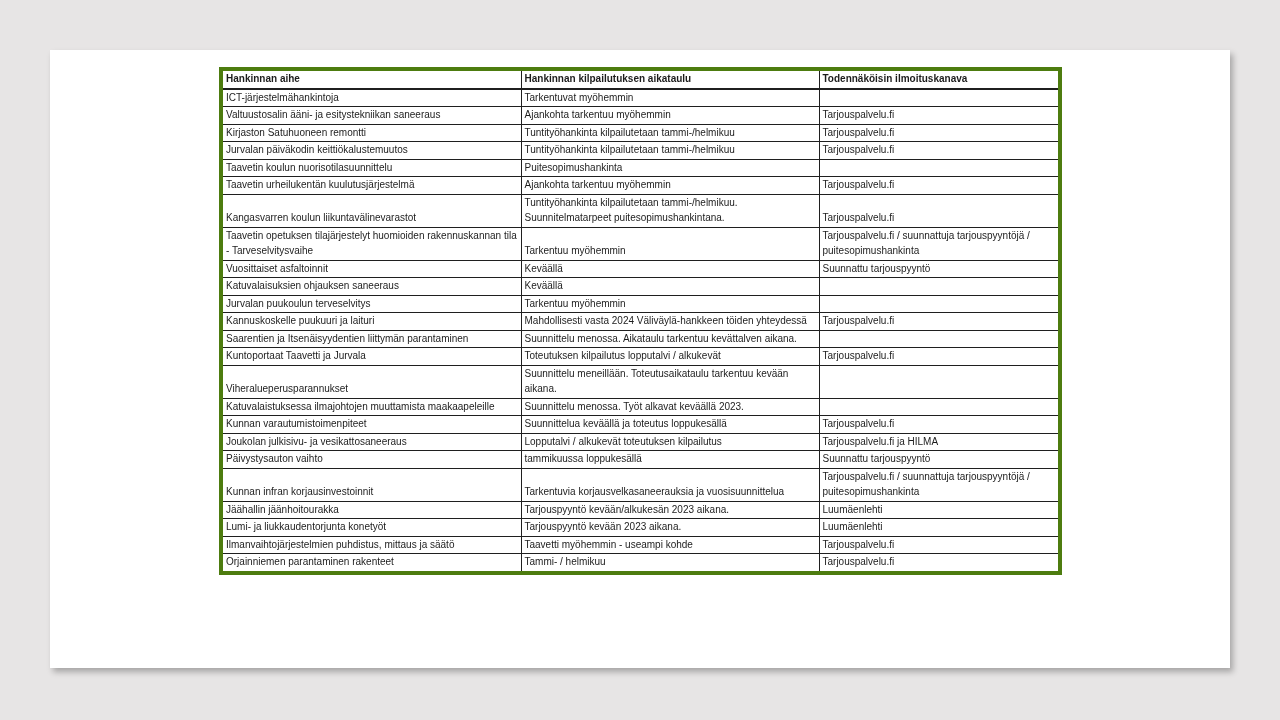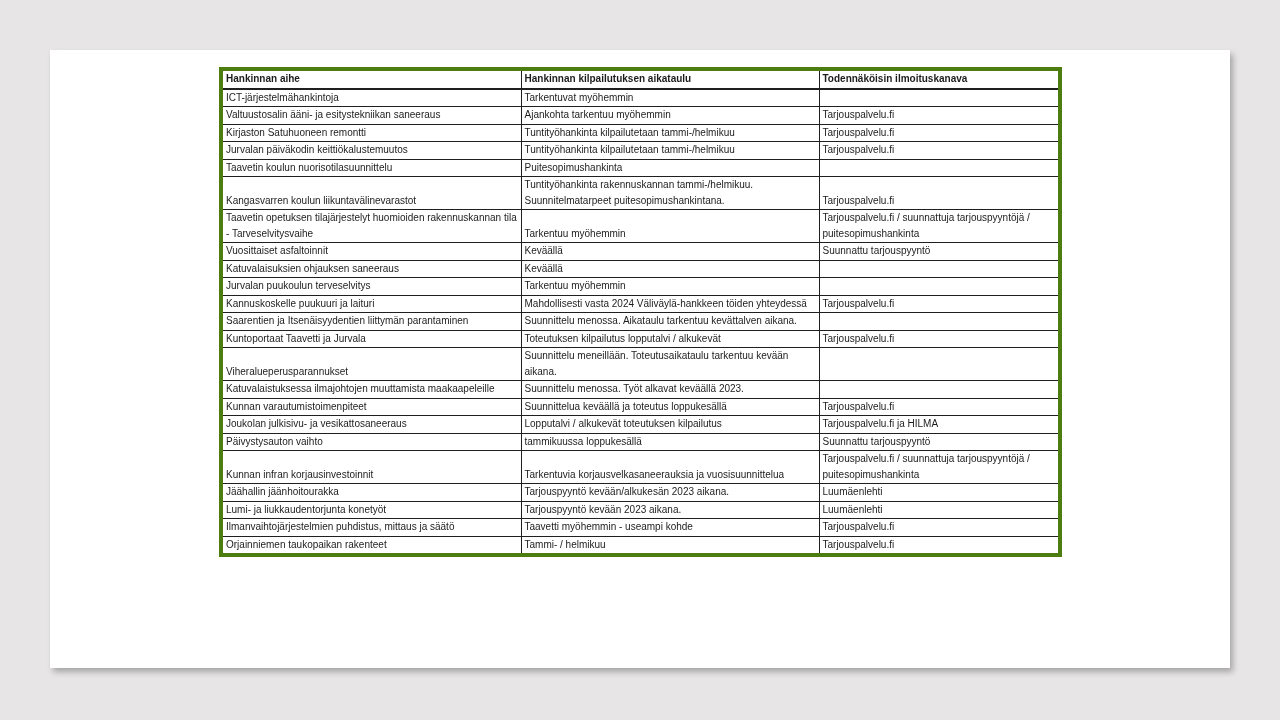--- a/index.html
+++ b/index.html
@@ -90,22 +90,27 @@
               <td>Jurvalan päiväkodin keittiökalustemuutos</td>
               <td>Tuntityöhankinta kilpailutetaan tammi-/helmikuu</td>
               <td>Tarjouspalvelu.fi</td>
             </tr>
             <tr>
               <td>Taavetin koulun nuorisotilasuunnittelu</td>
               <td>Puitesopimushankinta</td>
               <td></td>
             </tr>
             <tr>
+              <td>Taavetin urheilukentän kuulutusjärjestelmä</td>
+              <td>Ajankohta tarkentuu myöhemmin</td>
+              <td>Tarjouspalvelu.fi</td>
+            </tr>
+            <tr>
               <td>Kangasvarren koulun liikuntavälinevarastot</td>
-              <td>Tuntityöhankinta rakennuskannan tammi-/helmikuu. Suunnitelmatarpeet puitesopimushankintana.</td>
+              <td>Tuntityöhankinta kilpailutetaan tammi-/helmikuu. Suunnitelmatarpeet puitesopimushankintana.</td>
               <td>Tarjouspalvelu.fi</td>
             </tr>
             <tr>
               <td>Taavetin opetuksen tilajärjestelyt huomioiden rakennuskannan tila - Tarveselvitysvaihe</td>
               <td>Tarkentuu myöhemmin</td>
               <td>Tarjouspalvelu.fi / suunnattuja tarjouspyyntöjä / puitesopimushankinta</td>
             </tr>
             <tr>
               <td>Vuosittaiset asfaltoinnit</td>
               <td>Keväällä</td>
@@ -175,21 +180,21 @@
               <td>Lumi- ja liukkaudentorjunta konetyöt</td>
               <td>Tarjouspyyntö kevään 2023 aikana.</td>
               <td>Luumäenlehti</td>
             </tr>
             <tr>
               <td>Ilmanvaihtojärjestelmien puhdistus, mittaus ja säätö</td>
               <td>Taavetti myöhemmin - useampi kohde</td>
               <td>Tarjouspalvelu.fi</td>
             </tr>
             <tr>
-              <td>Orjainniemen taukopaikan rakenteet</td>
+              <td>Orjainniemen parantaminen rakenteet</td>
               <td>Tammi- / helmikuu</td>
               <td>Tarjouspalvelu.fi</td>
             </tr>
           </tbody>
       </table>
     </div>
   </div>
 </div>
 
 </body></html>

